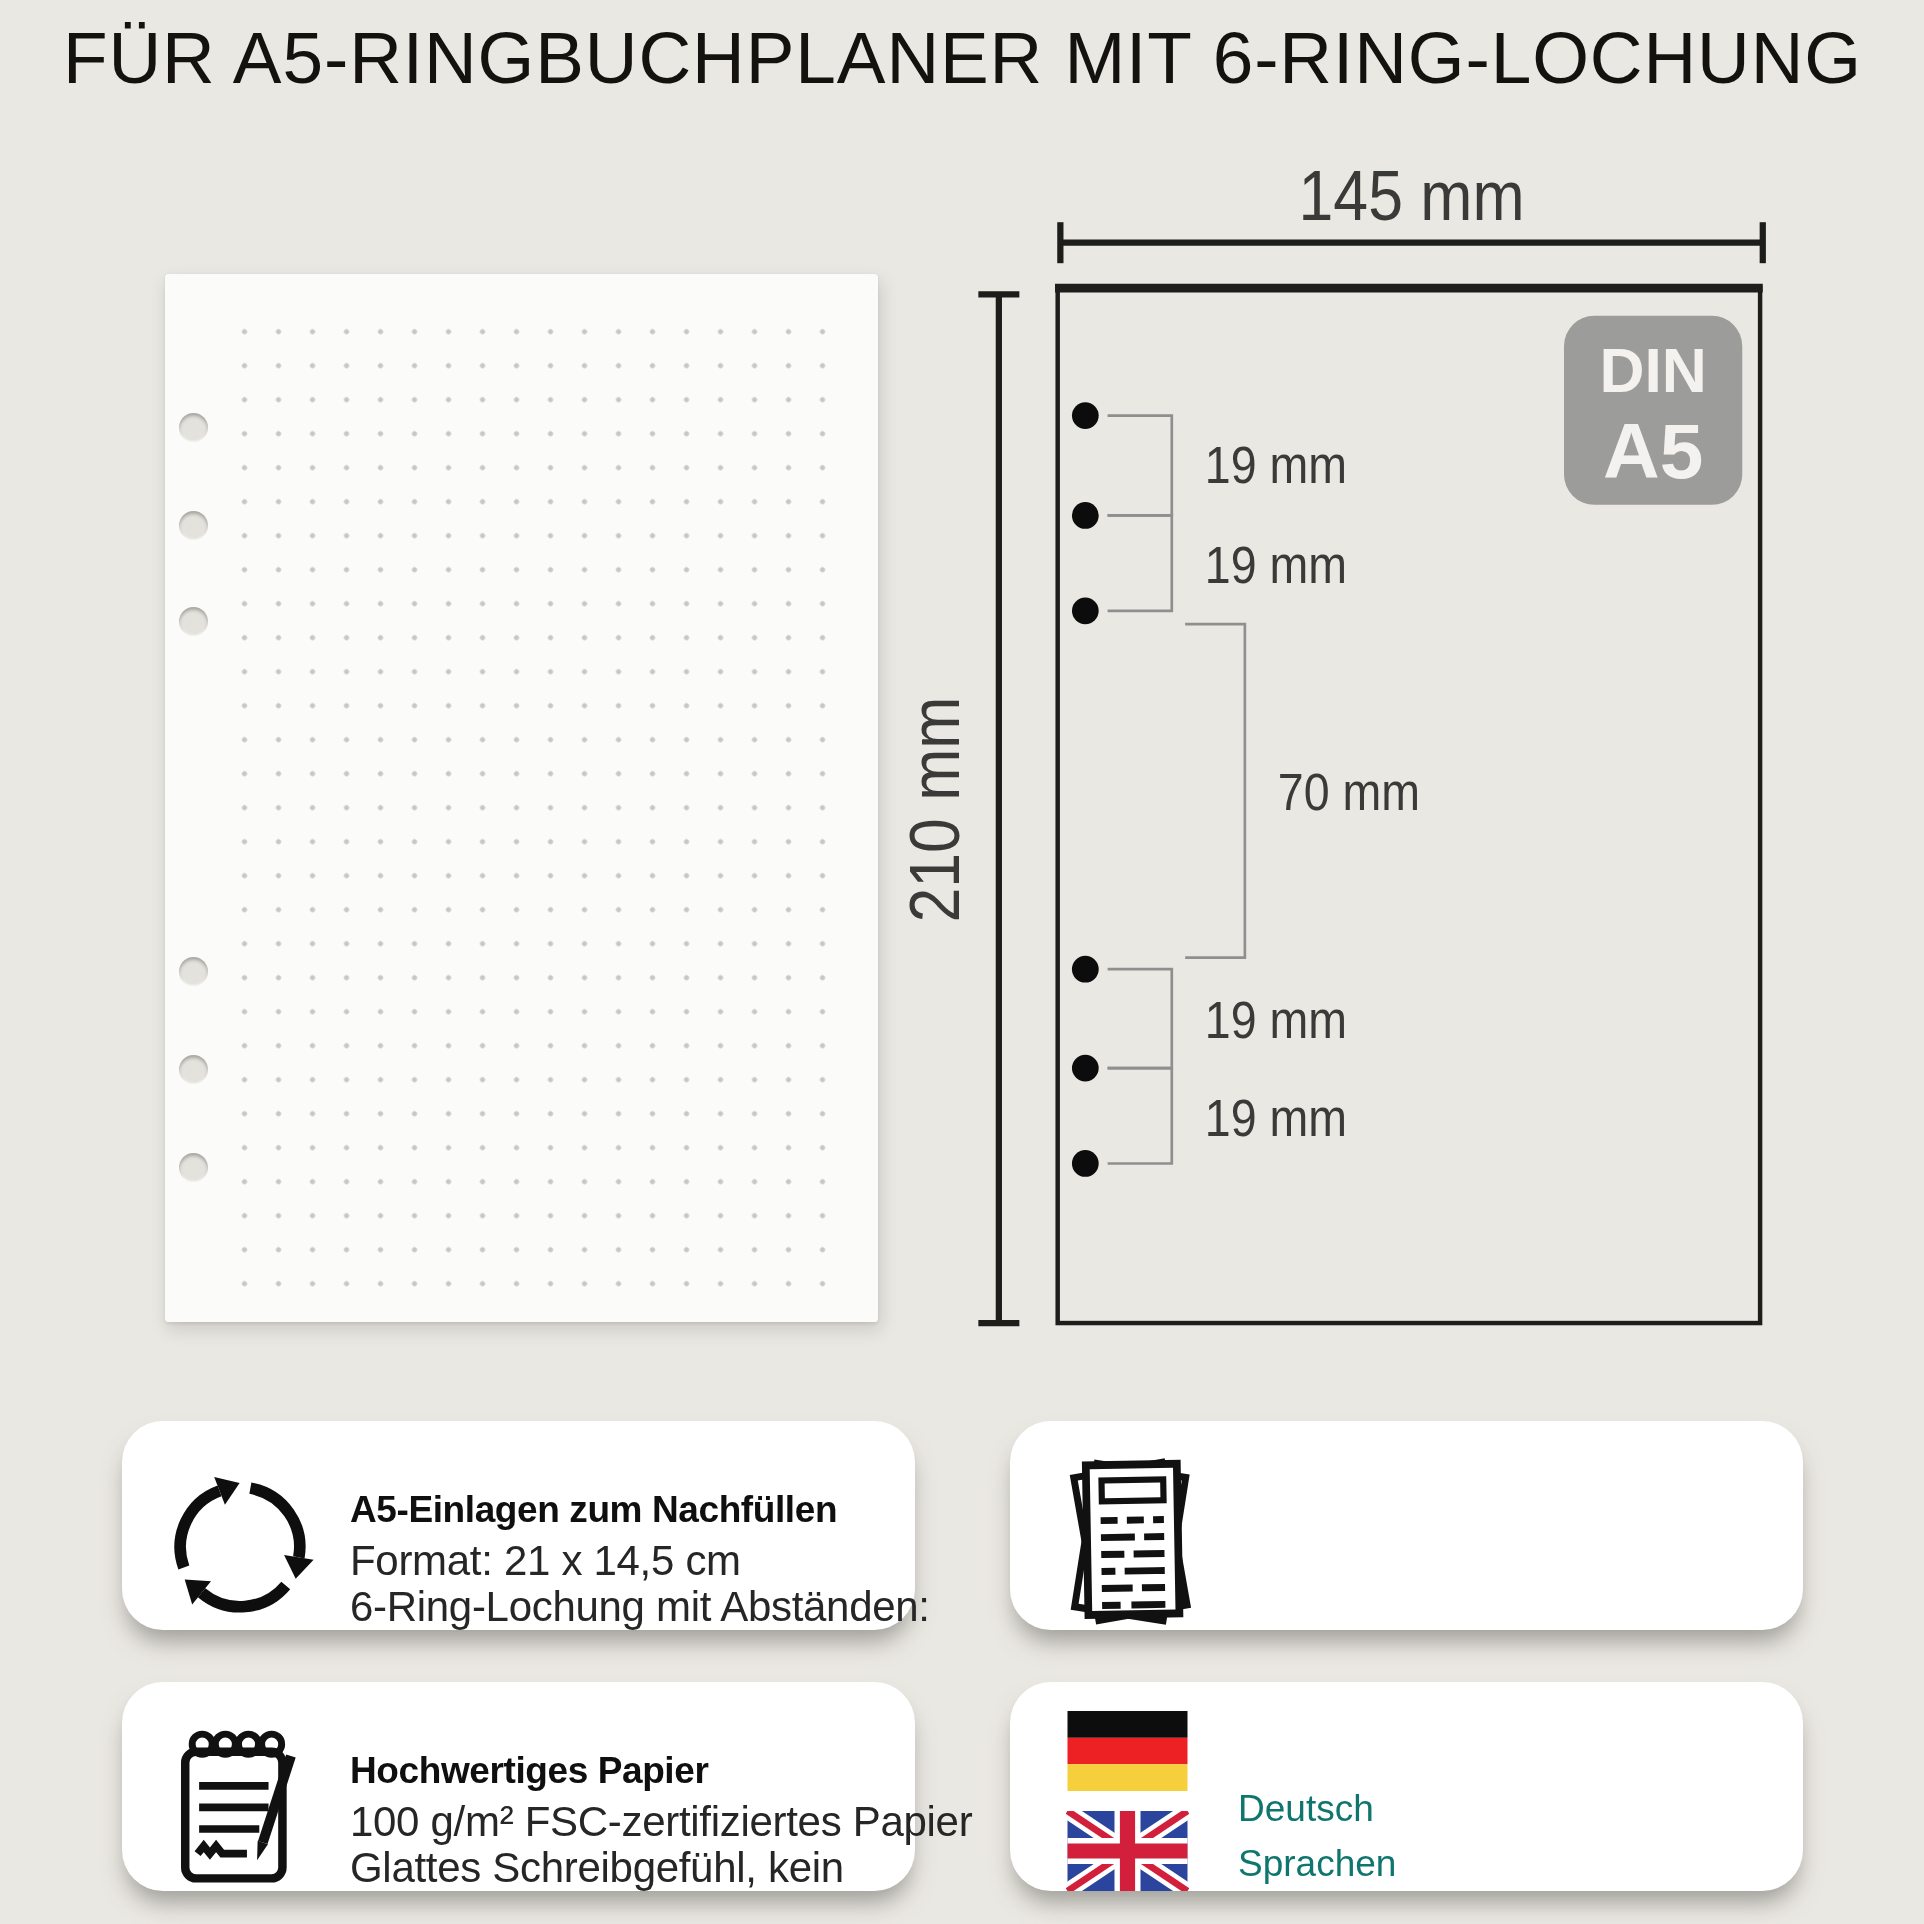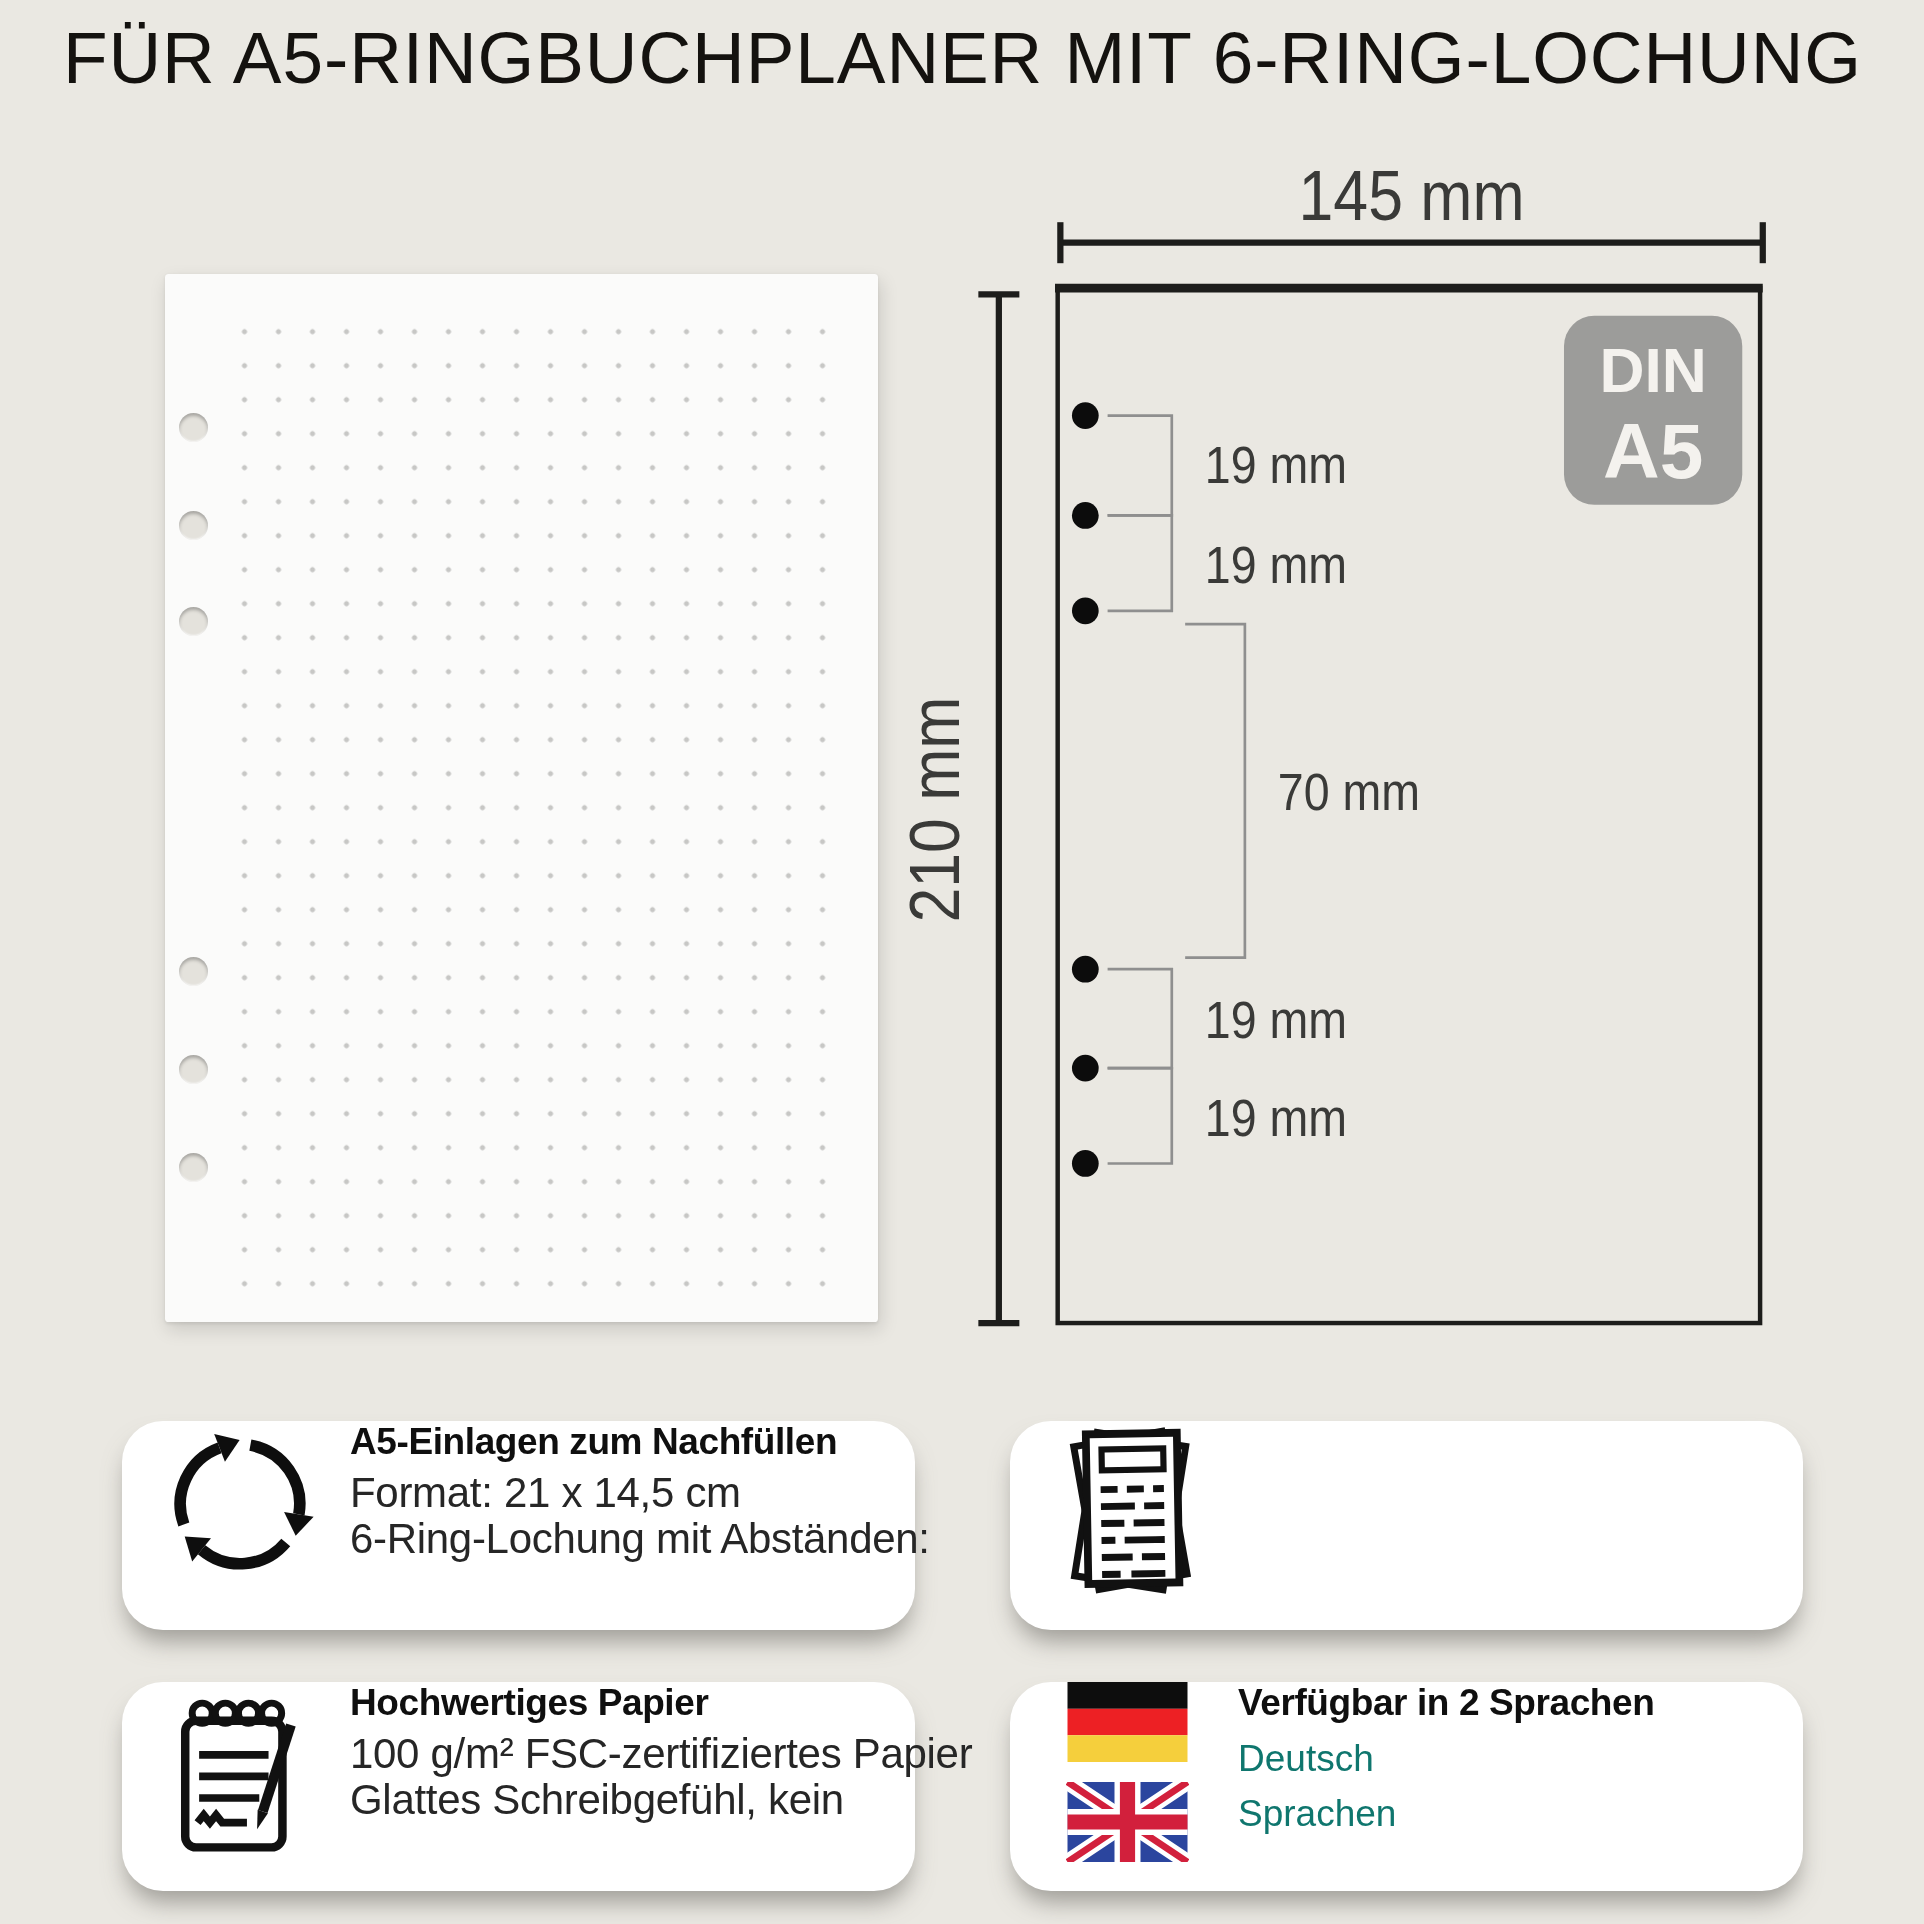--- a/index.html
+++ b/index.html
@@ -32,21 +32,21 @@
   }
   .p-hole.h1{top:139px}.p-hole.h2{top:237px}.p-hole.h3{top:333px}
   .p-hole.h4{top:683px}.p-hole.h5{top:781px}.p-hole.h6{top:879px}
   
   .diagram{position:absolute;left:891px;top:125px;}
   .dim-text{fill:#3a3a38;font-family:"Liberation Sans",sans-serif;}
   
   .card{
     position:absolute;width:793px;height:209px;background:#ffffff;border-radius:41px;
     box-shadow:0 16px 23px -5.3px rgba(97,95,89,.55);
-    display:flex;align-items:flex-start;gap:23px;
+    display:flex;align-items:flex-end;gap:23px;
     padding:0 30px;box-sizing:border-box;
   }
   .card.c1{left:122px;top:1421px}
   .card.c2{left:1010px;top:1421px}
   .card.c3{left:122px;top:1682px}
   .card.c4{left:1010px;top:1682px}
   .icon-box{width:175px;flex:0 0 auto;display:flex;align-items:center;justify-content:center;}
   .card-text{flex:1;min-width:0;}
   .card-title{
     font-size:37px;font-weight:bold;color:#0f0f0f;margin:0 0 7.1px;
@@ -205,18 +205,17 @@
     </svg>
     <svg width="123" height="80" viewBox="0 0 60 40">
       <rect width="60" height="40" fill="#2b459e"></rect>
       <path d="M0 0 L60 40 M60 0 L0 40" stroke="#ffffff" stroke-width="8"></path>
       <path d="M0 0 L60 40 M60 0 L0 40" stroke="#d2203c" stroke-width="3.4"></path>
       <path d="M30 0 V40 M0 20 H60" stroke="#ffffff" stroke-width="13"></path>
       <path d="M30 0 V40 M0 20 H60" stroke="#d2203c" stroke-width="7.6"></path>
     </svg>
   </div>
   <div class="card-text">
-    <div class="card-title">Verfügbar in 2 Sprachen</div>
     <div class="lang-line">Deutsch</div>
     <div class="lang-line">Sprachen</div>
   </div>
 </div>
 
 
 </body></html>

